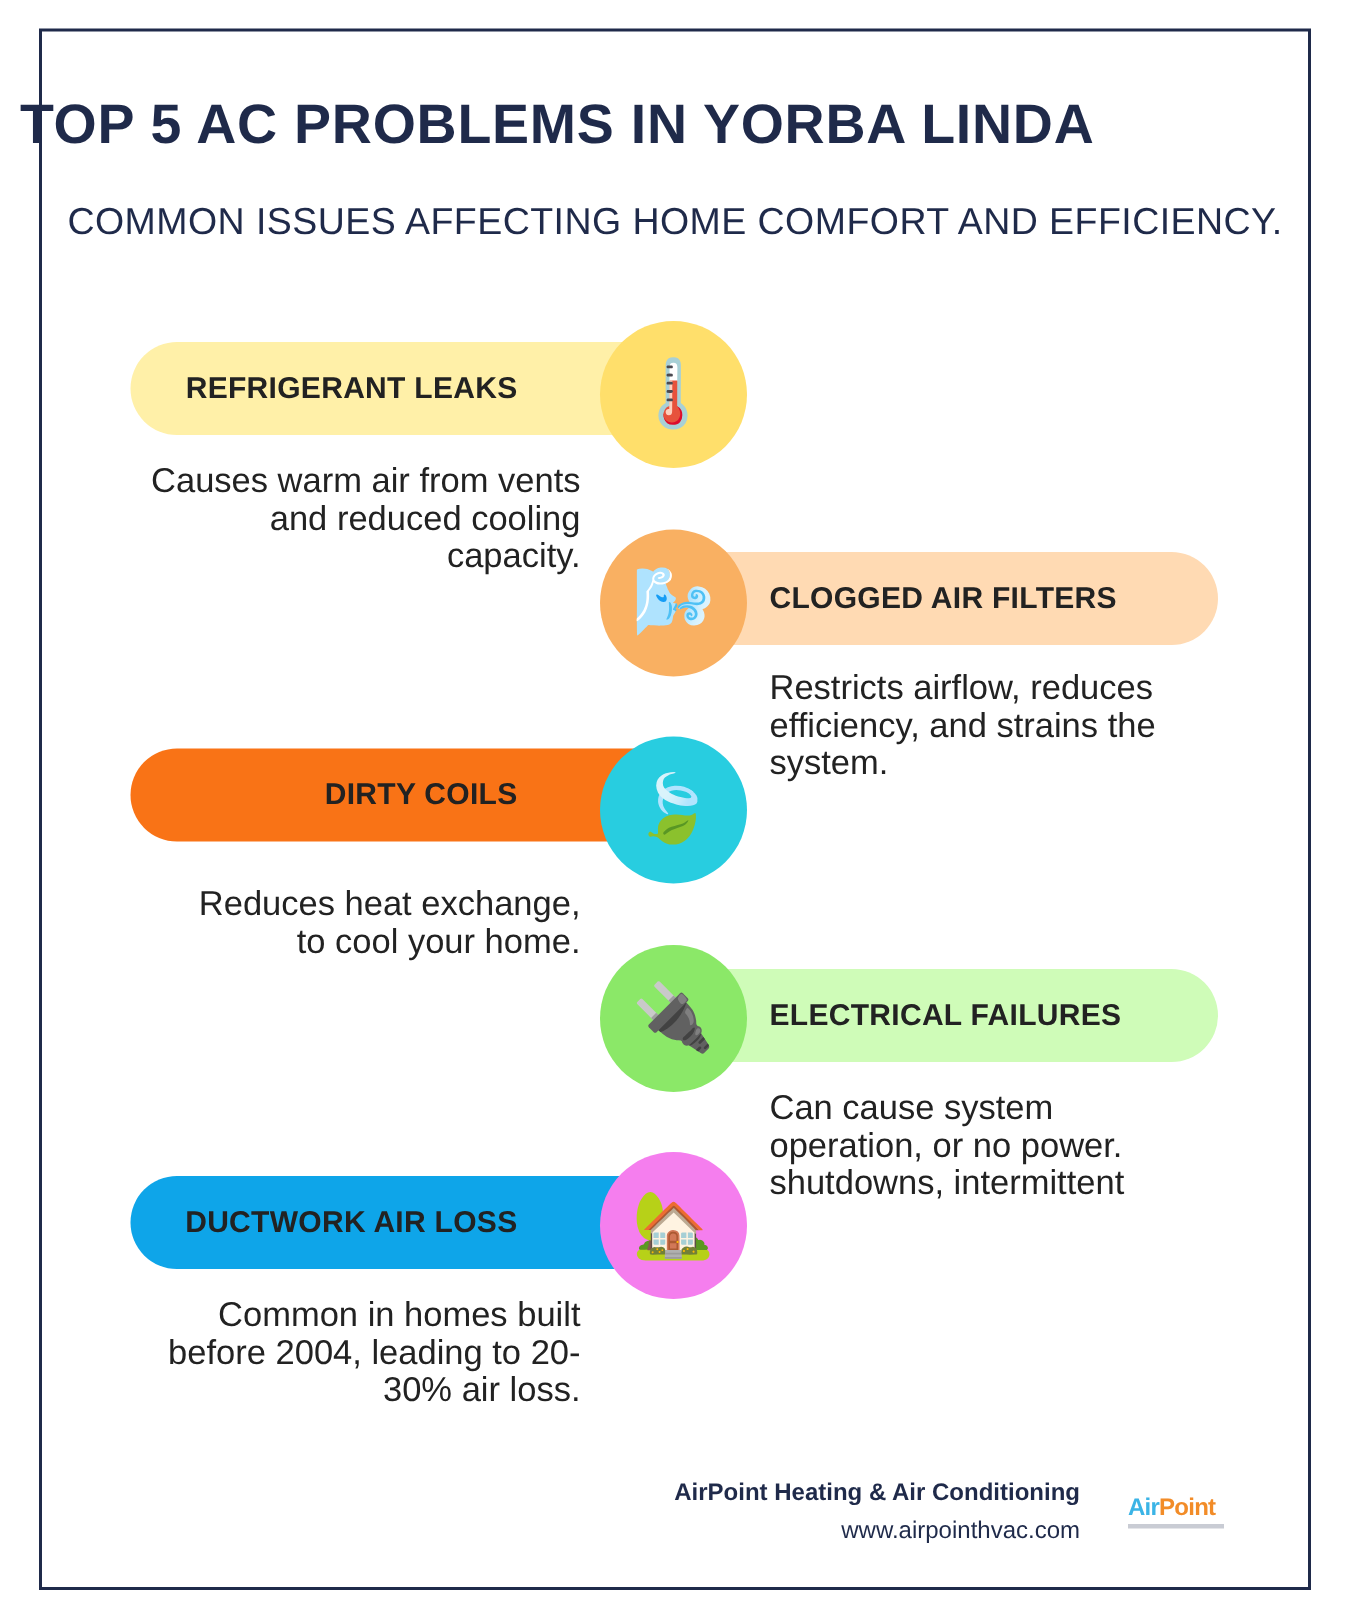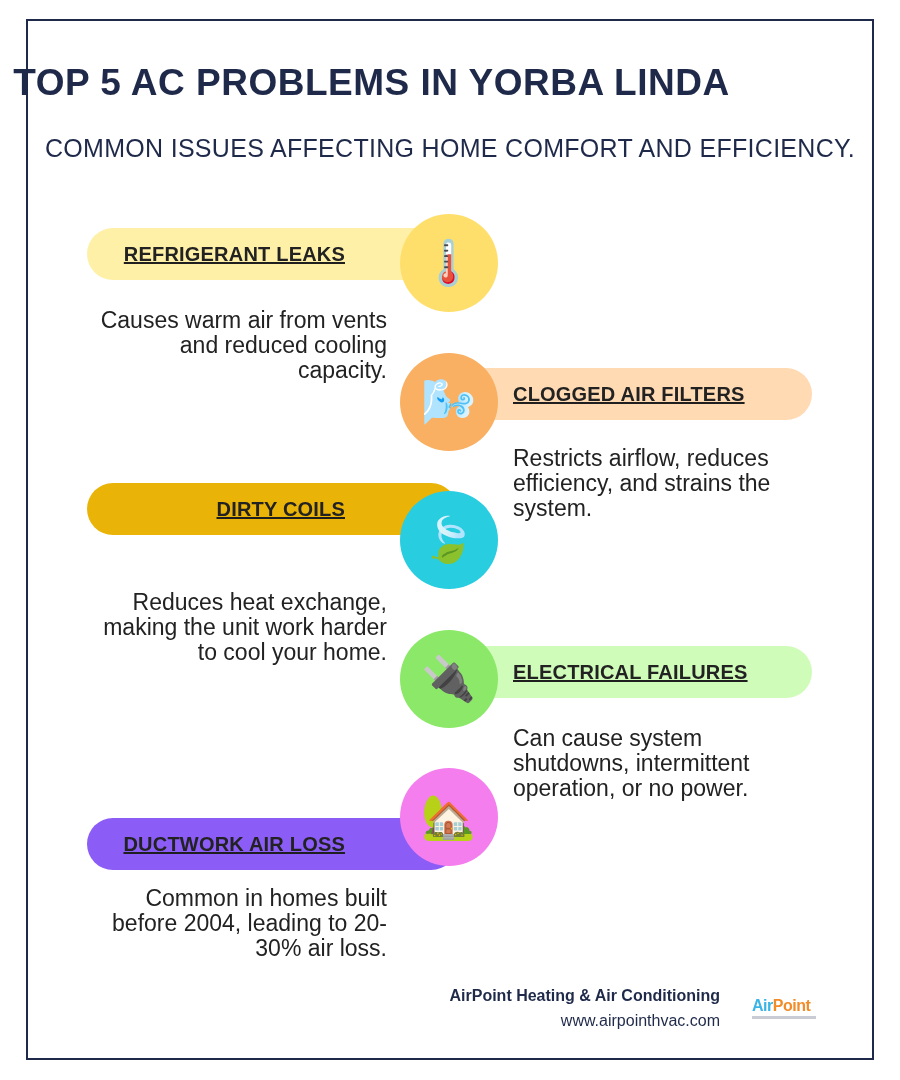--- a/index.html
+++ b/index.html
@@ -14,22 +14,22 @@
   .title {
     position:absolute; left:0; top:62px; width:743px; text-align:center;
     font-size:37px; font-weight:700; letter-spacing:0.5px; color:#1f2a4a;
     font-family:"Liberation Sans", "DejaVu Sans", sans-serif;
   }
   .subtitle {
     position:absolute; left:0; top:134px; width:900px; text-align:center;
     font-size:25px; font-weight:400; letter-spacing:0.3px; color:#1f2a4a;
   }
   .pill {
-    position:absolute; height:52px; border-radius:34px;
-    display:flex; align-items:center; box-sizing:border-box;text-decoration:underline;
+    position:absolute; height:62px; border-radius:34px;
+    display:flex; align-items:center; box-sizing:border-box;
   }
   .pill.left { left:87px; width:370px; justify-content:flex-end; padding-right:112px; }
   .pill.right { left:440px; width:372px; justify-content:flex-start; padding-left:73px; }
   .pill-label {
     font-size:20px; font-weight:700; color:#222; white-space:nowrap; letter-spacing:0.2px;
   }
   .circle {
     position:absolute; left:400px; width:98px; height:98px; border-radius:50%;
     display:flex; align-items:center; justify-content:center; font-size:44px; line-height:1;
   }
@@ -76,51 +76,50 @@
 </div>
 <div class="circle" style="top:353px;background:#F9B062;">
   <span>🌬️</span>
 </div>
 <div class="desc right" style="top:446px;">
   <div>Restricts airflow, reduces</div>
   <div>efficiency, and strains the</div>
   <div>system.</div>
 </div>
 
-<div class="pill left" style="top:483px;background:#eab308;">
+<div class="pill left" style="top:499px;background:#f97316;">
   <span class="pill-label">DIRTY COILS</span>
 </div>
 <div class="circle" style="top:491px;background:#28CDE0;">
   <span>🍃</span>
 </div>
 <div class="desc left" style="top:590px;">
   <div>Reduces heat exchange,</div>
-  <div>making the unit work harder</div>
   <div>to cool your home.</div>
 </div>
 
 <div class="pill right" style="top:646px;background:#CFFCB8;align-items:center;">
   <span class="pill-label">ELECTRICAL FAILURES</span>
 </div>
 <div class="circle" style="top:630px;background:#8BE868;">
   <span>🔌</span>
 </div>
 <div class="desc right" style="top:726px;">
   <div>Can cause system</div>
+  <div>operation, or no power.</div>
   <div>shutdowns, intermittent</div>
-  <div>operation, or no power.</div>
 </div>
 
-<div class="pill left" style="top:818px;background:#8b5cf6;">
+<div class="pill left" style="top:784px;background:#0ea5e9;">
   <span class="pill-label">DUCTWORK AIR LOSS</span>
 </div>
 <div class="circle" style="top:768px;background:#F57EEE;">
   <span>🏡</span>
 </div>
-<div class="desc left" style="top:864px;margin-top:22px;">
+<div class="desc left" style="top:864px;">
   <div>Common in homes built</div>
   <div>before 2004, leading to 20-</div>
   <div>30% air loss.</div>
 </div>
 
 <div class="footer-company">AirPoint Heating &amp; Air Conditioning</div>
 <div class="footer-url">www.airpointhvac.com</div>
 <div class="logo">
   <div class="logo-text">
     <span class="logo-air">Air</span><span class="logo-point">Point</span>

